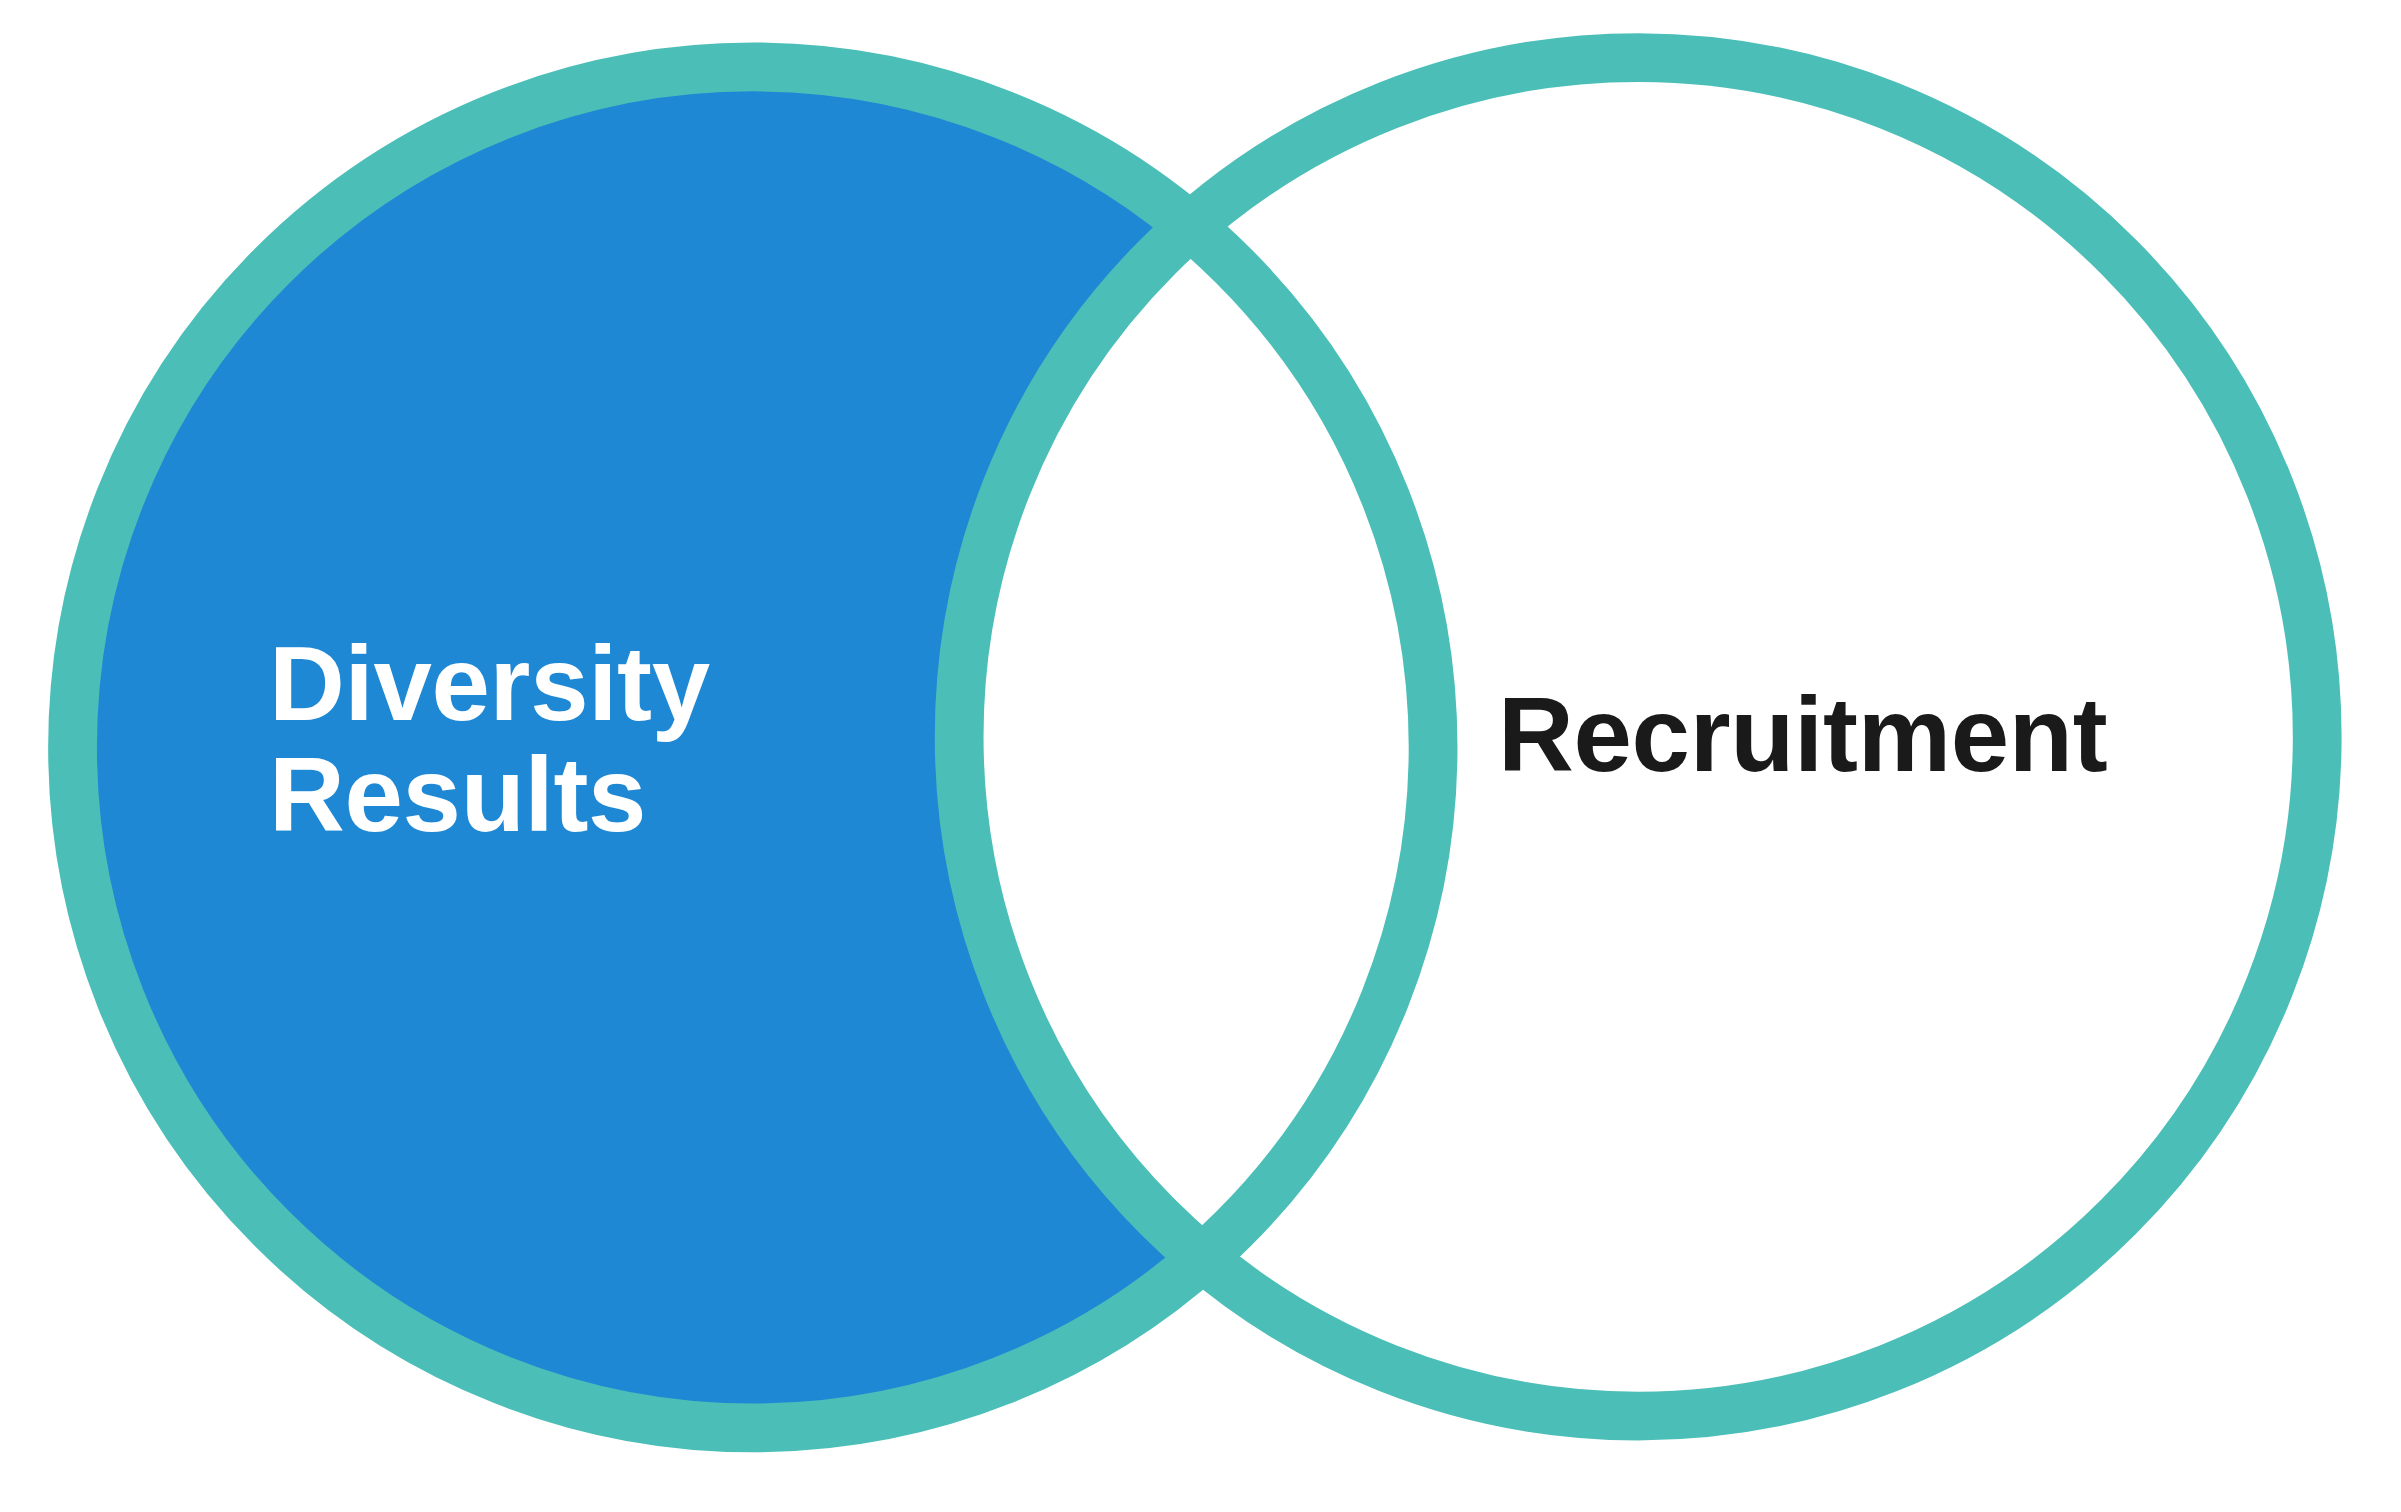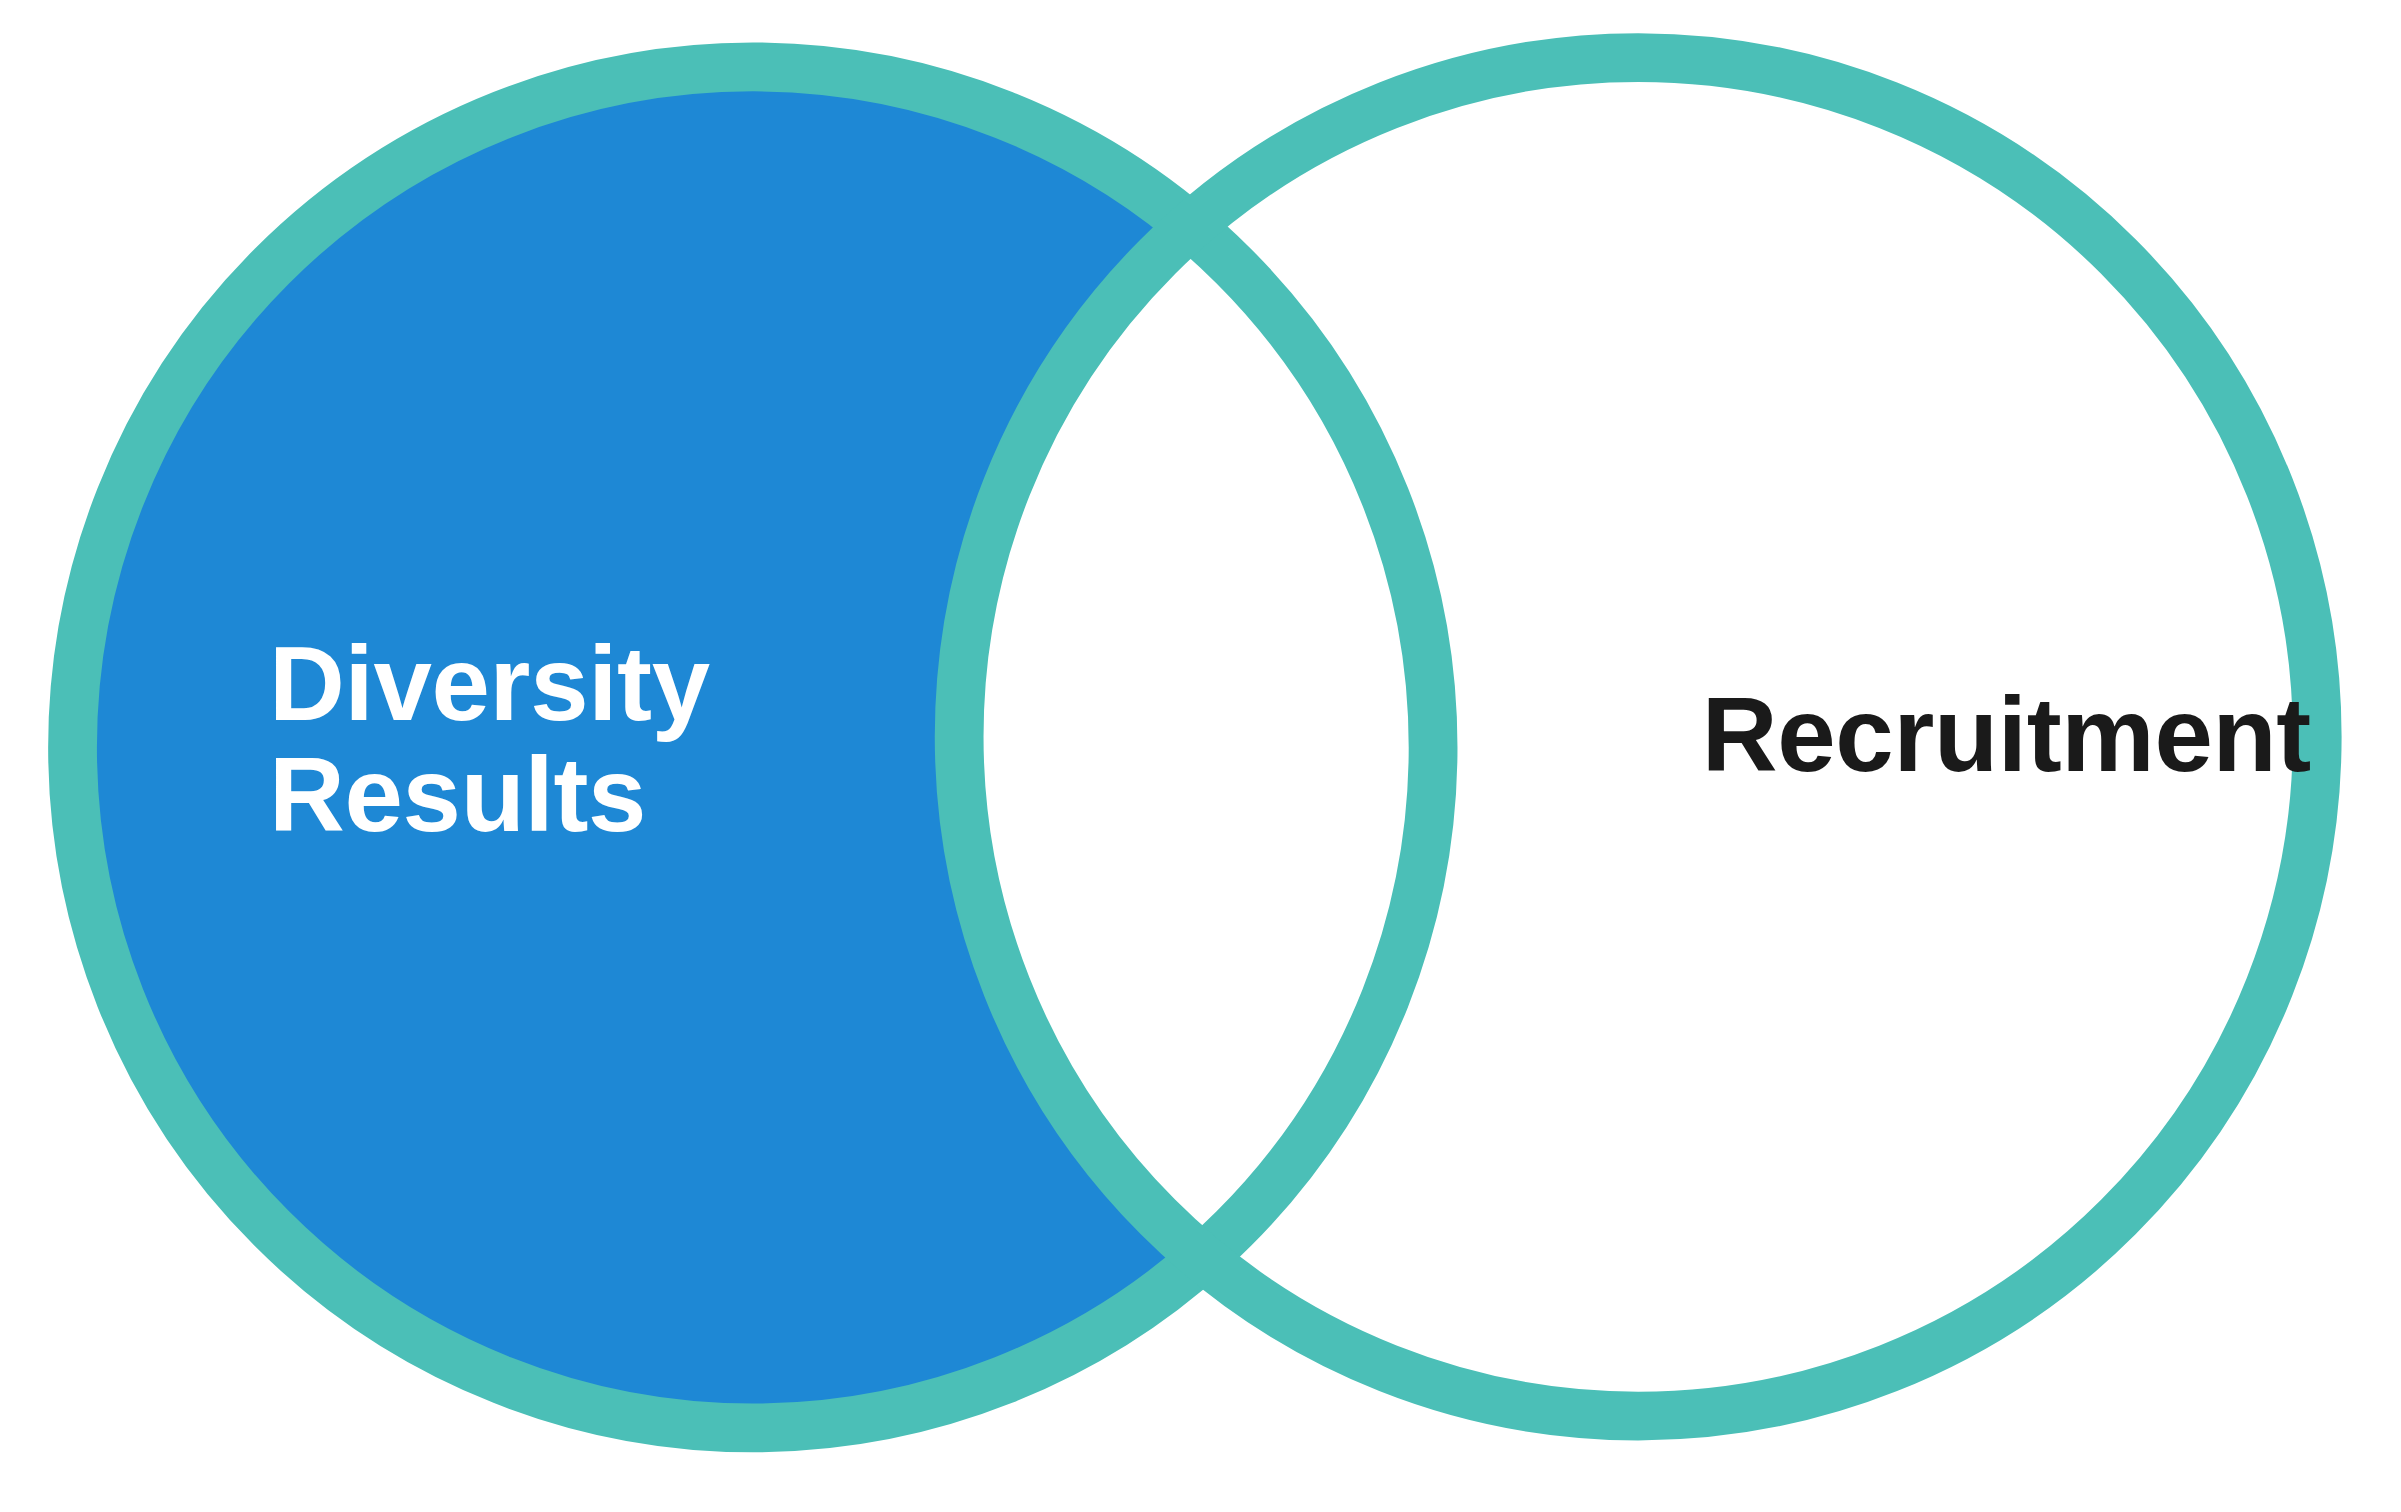--- a/index.html
+++ b/index.html
@@ -75,16 +75,16 @@
 
     <g></g>
 
     <circle cx="1204" cy="1195" r="1088" fill="none" stroke="#4BBFB7" stroke-width="78"></circle>
     <circle cx="2620" cy="1178" r="1086" fill="none" stroke="#4BBFB7" stroke-width="78"></circle>
   </svg>
 
   <p class="venn-label" id="label-left" style="color: rgb(255, 255, 255);">Diversity
 Results</p>
 
-  <p class="venn-label" id="label-right" style="color: rgb(26, 26, 26); text-align: right;">Recruitment</p>
+  <p class="venn-label" id="label-right" style="color: rgb(26, 26, 26);">Recruitment</p>
 
 </div>
 
 
 </body></html>

